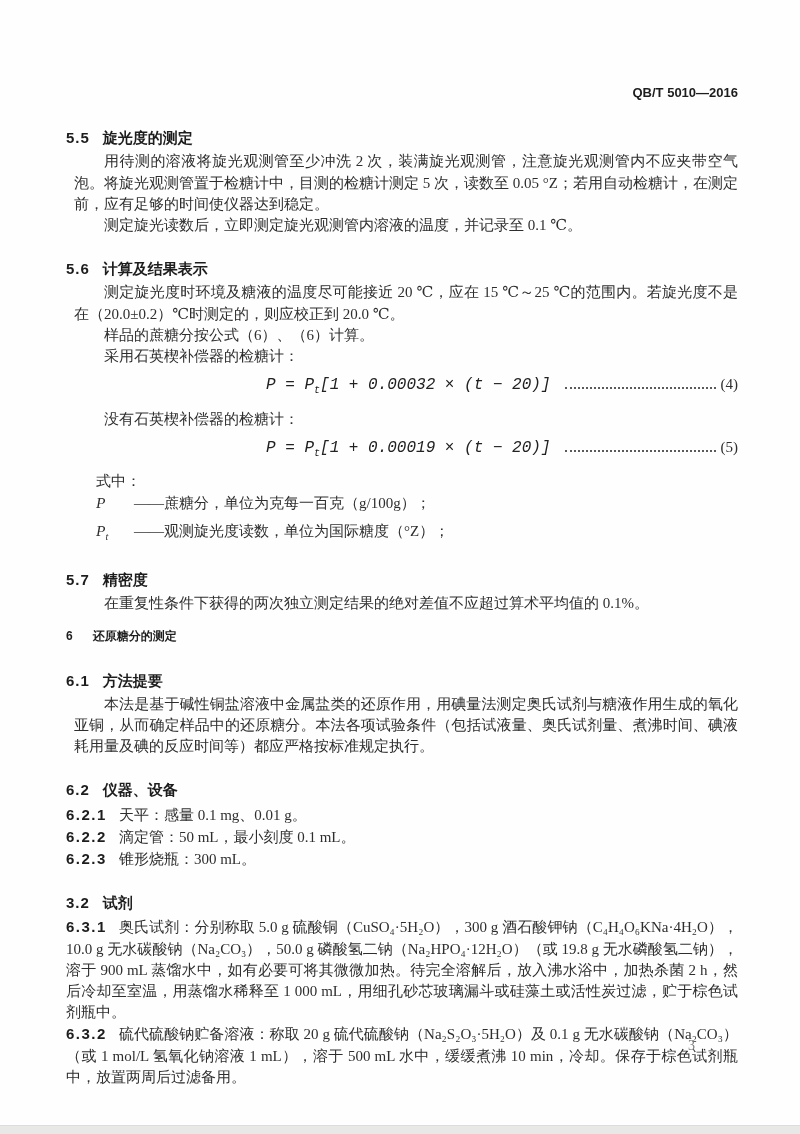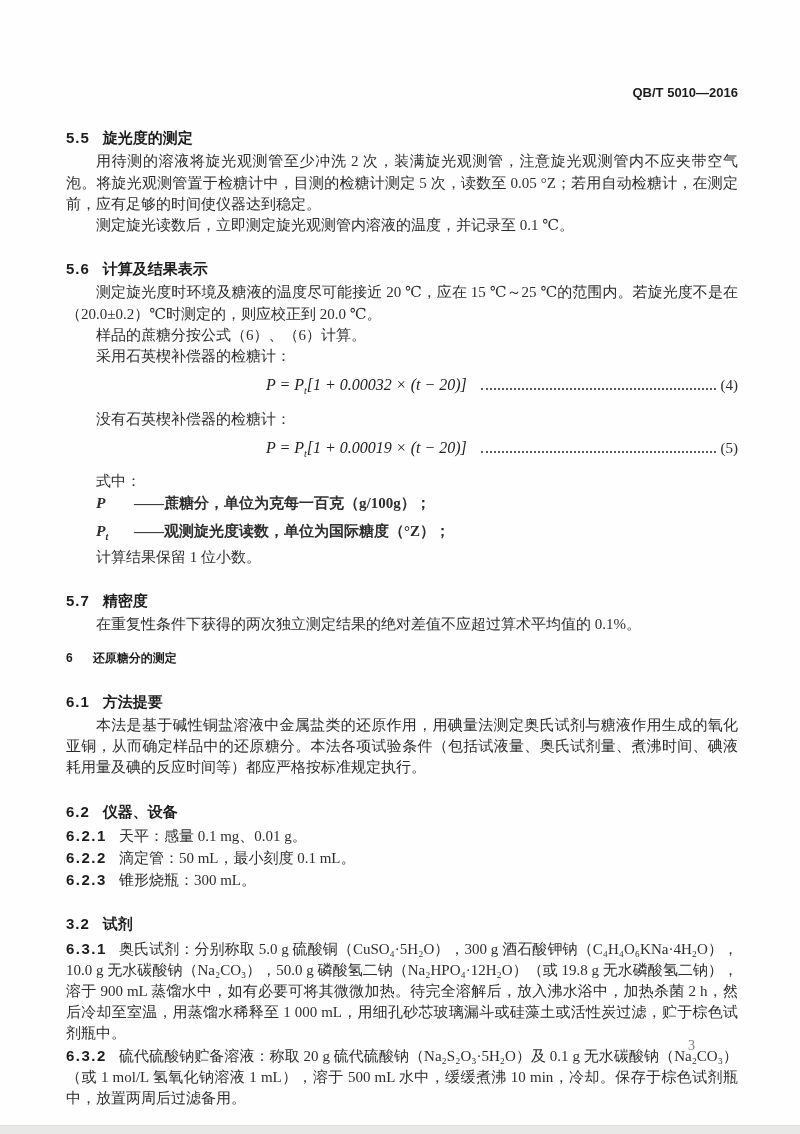--- a/index.html
+++ b/index.html
@@ -67,45 +67,45 @@
   .heading {
     font-family: "Liberation Sans", "DejaVu Sans", sans-serif;
     font-weight: bold;
     color: #1d1d1d;
     margin: 22px 0 3px 0;
   }
   .heading.first { margin-top: 24px; }
   .heading .sec-num { display: inline-block; margin-right: 13px; letter-spacing: 1px; }
   .heading.chapter { margin: 12px 0 7px 0; font-size: 12px; }
   .heading.chapter .sec-num { margin-right: 19px; }
-  p.body-para { text-indent: 2em; }
+  p.body-para { text-indent: 2em; margin-left: 8px; }
   .formula-row {
     display: flex;
     align-items: baseline;
     margin: 7px 0 7px 0;
     padding-left: 200px;
   }
   .formula-expr {
-    font-family: Liberation Serif, serif;
+    font-family: Liberation Mono, monospace;
     font-style: italic;
     font-size: 16px;
     white-space: nowrap;
     color: #222;
   }
   .formula-expr sub { font-size: 10px; font-style: italic; }
   .leader-dots {
     flex: 1;
     margin: 0 5px 4px 14px;
     border-bottom: 2px dotted #5a5a5a;
     height: 1px;
     min-width: 30px;
   }
   .eq-num { font-size: 15px; font-style: normal; color: #2e2e2e; white-space: nowrap; }
   .where-label { padding-left: 30px; }
-  .def-line { padding-left: 30px; text-align: left; font-weight: bold; }
+  .def-line { padding-left: 30px; text-align: left; }
   .def-sym {
     display: inline-block;
     width: 38px;
     font-family: "Liberation Serif", "DejaVu Serif", serif;
     font-style: italic;
     font-size: 15.5px;
   }
   .def-sym sub, .inline-var sub { font-size: 10px; }
   .inline-var { font-family: "Liberation Serif", "DejaVu Serif", serif; font-style: italic; }
   .clause { text-align: justify; }
@@ -156,21 +156,20 @@
 
     <p class="where-label">式中：</p>
 
     <div class="def-line">
       <span class="def-sym"><span>P</span><sub></sub></span><span>——蔗糖分，单位为克每一百克（g/100g）；</span>
     </div>
     <div class="def-line">
       <span class="def-sym"><span>P</span><sub>t</sub></span><span>——观测旋光度读数，单位为国际糖度（°Z）；</span>
     </div>
 
-    <p class="where-label">计算结果保留 1 位小数。</p>
 
     <div class="heading">
       <span class="sec-num">5.7</span><span>精密度</span>
     </div>
     <p class="body-para">在重复性条件下获得的两次独立测定结果的绝对差值不应超过算术平均值的 0.1%。</p>
 
     <div class="heading chapter">
       <span class="sec-num">6</span><span>还原糖分的测定</span>
     </div>
 

